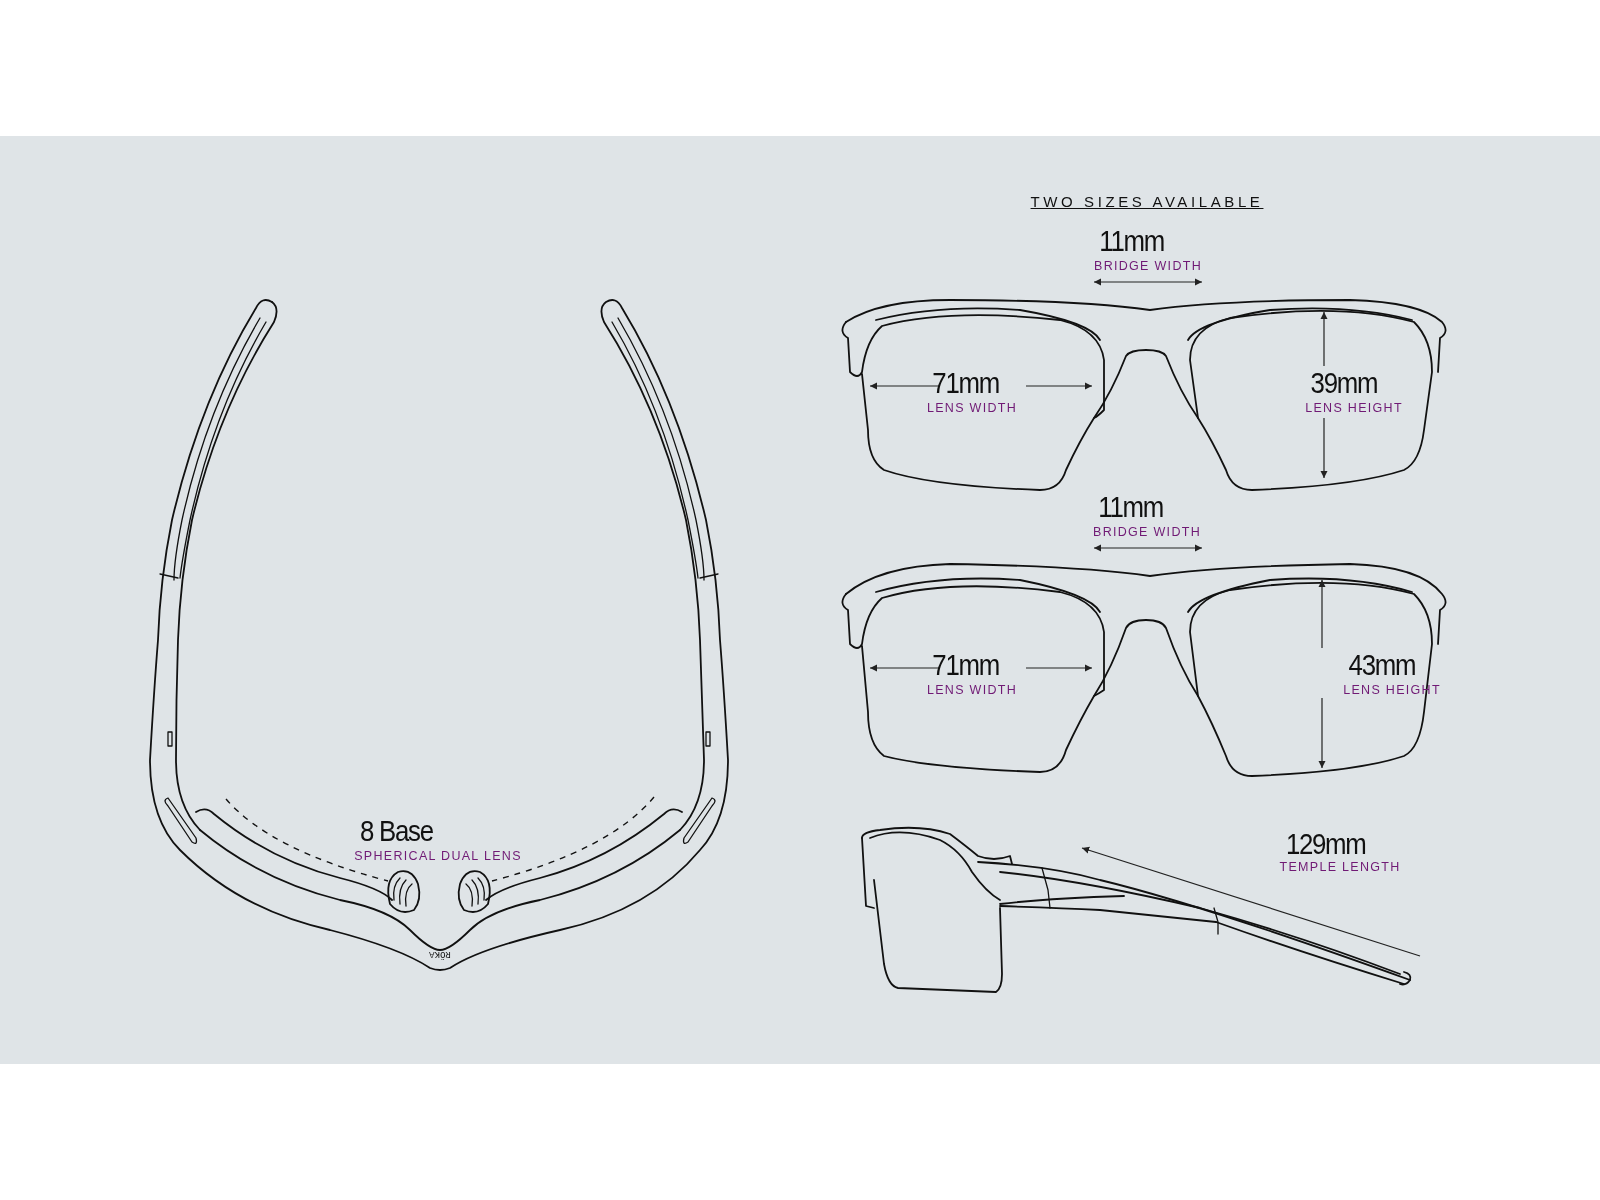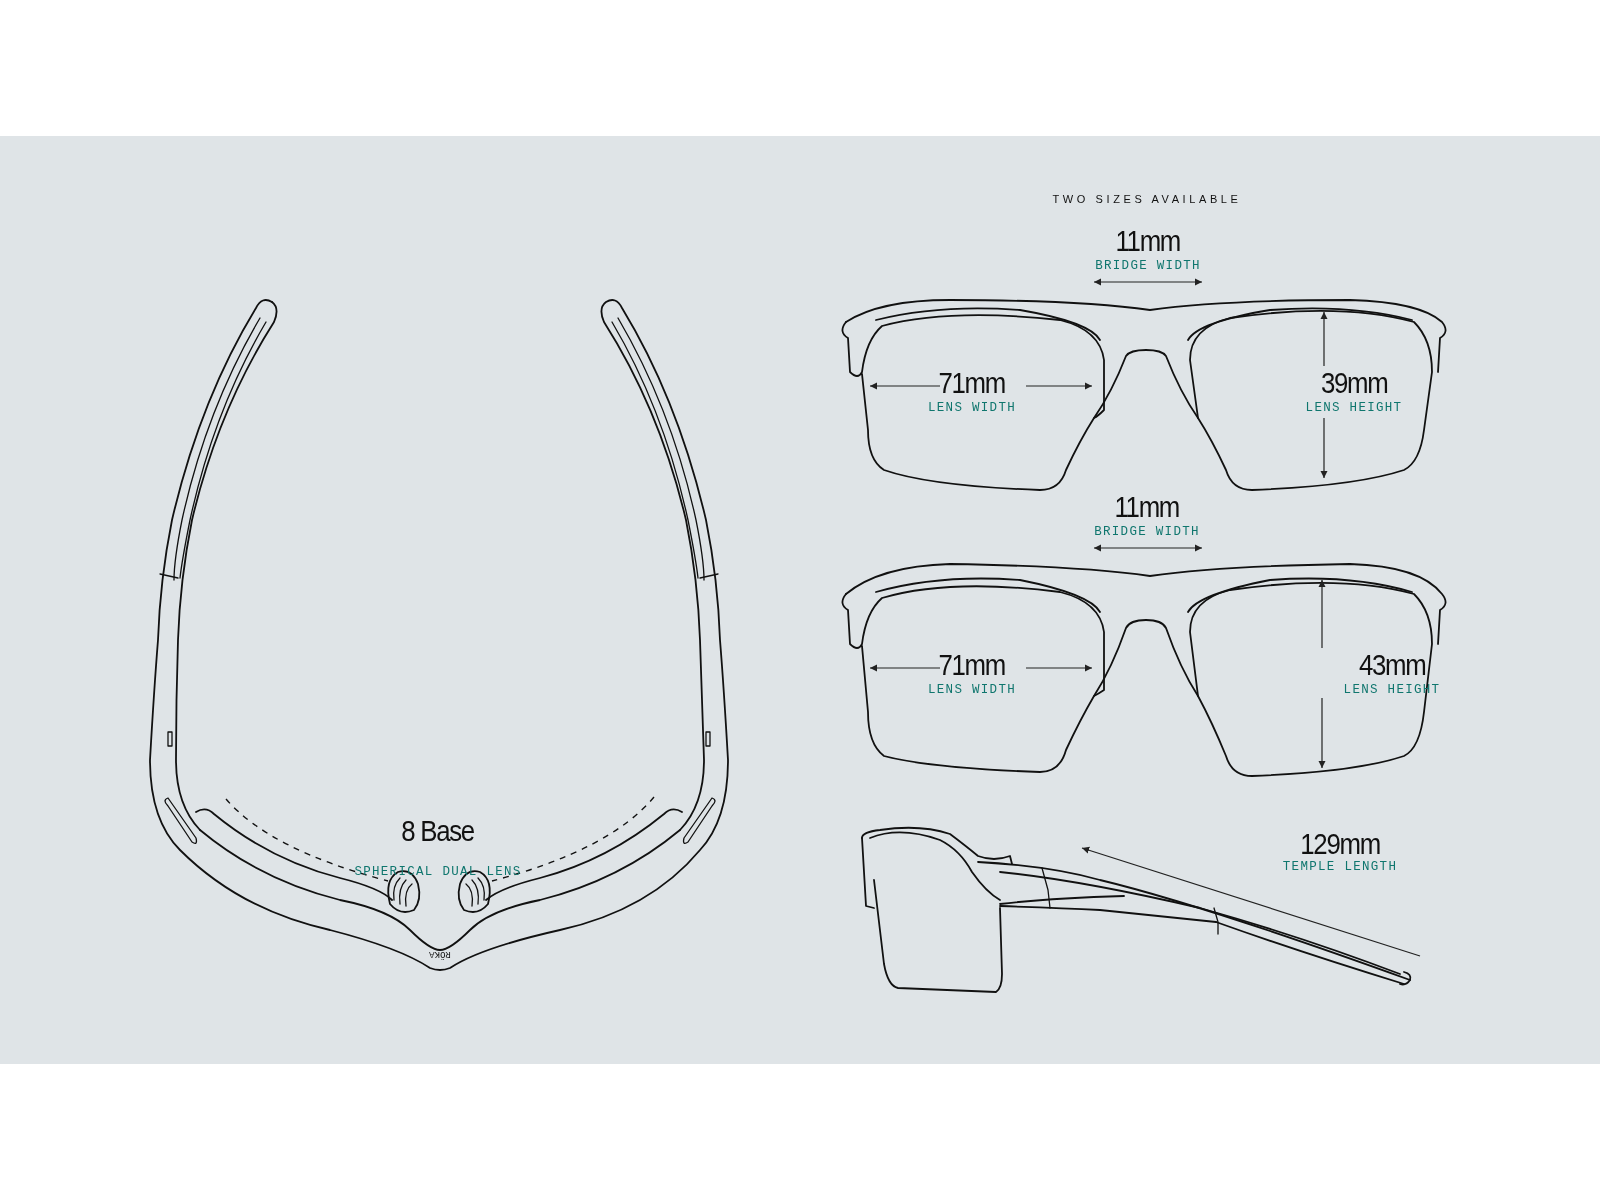--- a/index.html
+++ b/index.html
@@ -3,24 +3,24 @@
 <meta charset="utf-8">
 <style>
   html,body{margin:0;padding:0;background:#ffffff;}
   body{width:1600px;height:1200px;position:relative;overflow:hidden;font-family:"Liberation Sans",sans-serif;}
   .panel{position:absolute;left:0;top:136px;width:1600px;height:928px;background:#dfe4e7;}
   svg.art{position:absolute;left:0;top:0;width:1600px;height:1200px;}
   .ln{fill:none;stroke:#111;stroke-width:1.8;stroke-linejoin:round;stroke-linecap:round;}
   .ln-thin{fill:none;stroke:#111;stroke-width:1.3;stroke-linejoin:round;stroke-linecap:round;}
   .arrow{fill:none;stroke:#222;stroke-width:1.2;}
   .dash{fill:none;stroke:#111;stroke-width:1.4;stroke-dasharray:6 6;}
-  .label{position:absolute;text-align:center;transform:translateX(-50%);white-space:nowrap;}
+  .label{position:absolute;text-align:left;transform:translateX(-50%);white-space:nowrap;}
   .big{font-family:"Liberation Sans",sans-serif;font-size:30px;color:#111;letter-spacing:-1.5px;line-height:30px;transform:scaleX(0.86);display:inline-block;}
-  .small{font-family:Liberation Mono, monospace;font-size:12.5px;color:#0f766e;letter-spacing:1.3px;line-height:16px;display:block;}
-  .heading{position:absolute;left:1147px;top:193px;transform:translateX(-50%);font-family:"Liberation Sans",sans-serif;font-size:11px;letter-spacing:3.6px;color:#111;white-space:nowrap;}
+  .small{font-family:Liberation Sans, sans-serif;font-size:12.5px;color:#701a75;letter-spacing:1.3px;line-height:16px;display:block;}
+  .heading{position:absolute;left:1147px;top:193px;transform:translateX(-50%);font-family:"Liberation Sans",sans-serif;font-size:15px;letter-spacing:3.6px;color:#111;white-space:nowrap;text-decoration:underline;}
 </style>
 </head>
 <body>
 
 <div class="panel"></div>
 
 <svg class="art" viewBox="0 0 1600 1200">
   <defs>
     <marker id="ah" markerWidth="8" markerHeight="8" refX="6" refY="4" orient="auto">
       <path d="M0,1 L6,4 L0,7 Z" fill="#222"></path>
@@ -107,21 +107,21 @@
     <line class="arrow" x1="1420" y1="956" x2="1082" y2="848" marker-end="url(#ah)"></line>
   </g>
 
   <text x="440" y="958" text-anchor="middle" font-family="Liberation Mono, monospace" font-size="9" fill="#111" transform="rotate(180 440 955)">RÖKA</text>
 </svg>
 
 <div class="heading">TWO SIZES AVAILABLE</div>
 
 <div class="label" style="left:438px;top:816px;">
   <span class="big">8 Base</span>
-  <span class="small" style="margin-top:18px;">SPHERICAL DUAL LENS</span>
+  <span class="small" style="margin-top:2px;">SPHERICAL DUAL LENS</span>
 </div>
 
 <div class="label" style="left:1148px;top:226px;">
   <span class="big">11mm</span>
   <span class="small" style="margin-top:2px;">BRIDGE WIDTH</span>
 </div>
 <div class="label" style="left:972px;top:368px;">
   <span class="big">71mm</span>
   <span class="small" style="margin-top:2px;">LENS WIDTH</span>
 </div>

